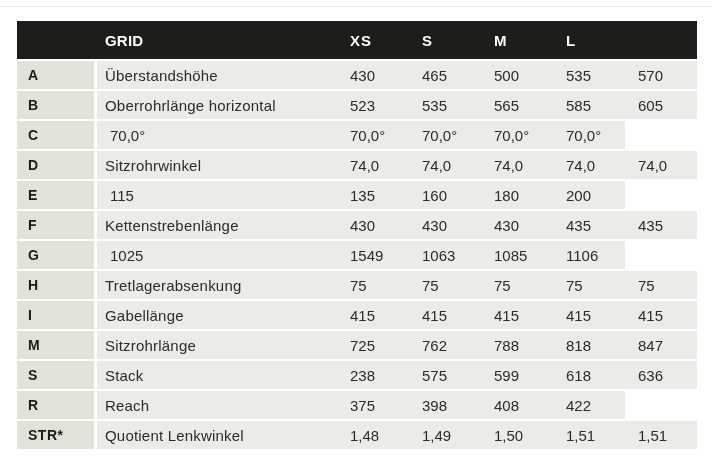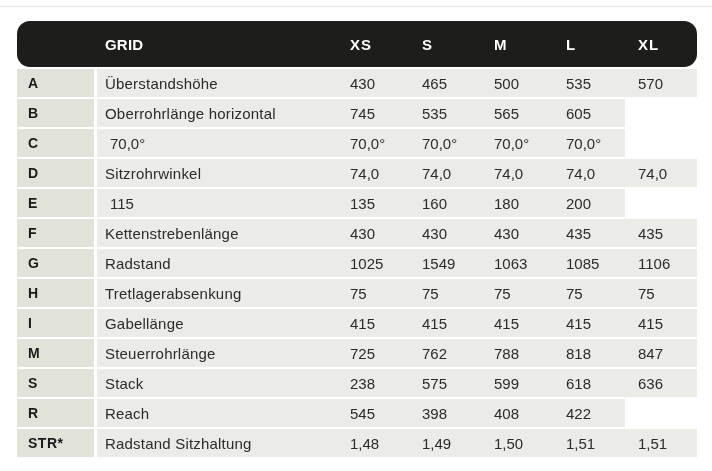--- a/index.html
+++ b/index.html
@@ -33,28 +33,27 @@
     display:grid;
     grid-template-columns:80px 240px repeat(5,72px);
   }
   .cell{
     display:flex;
     align-items:center;
     white-space:nowrap;
     overflow:hidden;
   }
   .header-row{
-    height:46px;
+    height:38px;
     background:var(--header-bg);
     color:var(--header-text);
     font-weight:700;
     font-size:15px;
     letter-spacing:1px;
     margin-bottom:2px;
-    border-radius:13px;
   }
   .body-row{
     height:28px;
     margin-bottom:2px;
     font-size:15px;
   }
   .body-row:last-child{margin-bottom:0;}
   .key-cell{
     padding-left:11px;
     font-weight:700;
@@ -79,38 +78,38 @@
 <div class="top-hairline"></div>
 
 <div class="geo-table">
   <div class="row header-row">
     <div class="cell key-cell"></div>
     <div class="cell label-cell">GRID</div>
     <div class="cell value-cell">XS</div>
     <div class="cell value-cell">S</div>
     <div class="cell value-cell">M</div>
     <div class="cell value-cell">L</div>
-    <div class="cell value-cell">XL</div>
   </div>
   <div id="table-body">
       <div class="row body-row">
         <div class="cell key-cell">A</div>
         <div class="cell label-cell">Überstandshöhe</div>
         <div class="cell value-cell">430</div>
         <div class="cell value-cell">465</div>
         <div class="cell value-cell">500</div>
         <div class="cell value-cell">535</div>
         <div class="cell value-cell">570</div>
       </div>
       <div class="row body-row">
         <div class="cell key-cell">B</div>
         <div class="cell label-cell">Oberrohrlänge horizontal</div>
-        <div class="cell value-cell">745</div>
+        <div class="cell value-cell">523</div>
         <div class="cell value-cell">535</div>
         <div class="cell value-cell">565</div>
+        <div class="cell value-cell">585</div>
         <div class="cell value-cell">605</div>
       </div>
       <div class="row body-row">
         <div class="cell key-cell">C</div>
         <div class="cell value-cell">70,0°</div>
         <div class="cell value-cell">70,0°</div>
         <div class="cell value-cell">70,0°</div>
         <div class="cell value-cell">70,0°</div>
         <div class="cell value-cell">70,0°</div>
       </div>
@@ -135,21 +134,20 @@
         <div class="cell key-cell">F</div>
         <div class="cell label-cell">Kettenstrebenlänge</div>
         <div class="cell value-cell">430</div>
         <div class="cell value-cell">430</div>
         <div class="cell value-cell">430</div>
         <div class="cell value-cell">435</div>
         <div class="cell value-cell">435</div>
       </div>
       <div class="row body-row">
         <div class="cell key-cell">G</div>
-        <div class="cell label-cell">Radstand</div>
         <div class="cell value-cell">1025</div>
         <div class="cell value-cell">1549</div>
         <div class="cell value-cell">1063</div>
         <div class="cell value-cell">1085</div>
         <div class="cell value-cell">1106</div>
       </div>
       <div class="row body-row">
         <div class="cell key-cell">H</div>
         <div class="cell label-cell">Tretlagerabsenkung</div>
         <div class="cell value-cell">75</div>
@@ -162,47 +160,47 @@
         <div class="cell key-cell">I</div>
         <div class="cell label-cell">Gabellänge</div>
         <div class="cell value-cell">415</div>
         <div class="cell value-cell">415</div>
         <div class="cell value-cell">415</div>
         <div class="cell value-cell">415</div>
         <div class="cell value-cell">415</div>
       </div>
       <div class="row body-row">
         <div class="cell key-cell">M</div>
-        <div class="cell label-cell">Steuerrohrlänge</div>
+        <div class="cell label-cell">Sitzrohrlänge</div>
         <div class="cell value-cell">725</div>
         <div class="cell value-cell">762</div>
         <div class="cell value-cell">788</div>
         <div class="cell value-cell">818</div>
         <div class="cell value-cell">847</div>
       </div>
       <div class="row body-row">
         <div class="cell key-cell">S</div>
         <div class="cell label-cell">Stack</div>
         <div class="cell value-cell">238</div>
         <div class="cell value-cell">575</div>
         <div class="cell value-cell">599</div>
         <div class="cell value-cell">618</div>
         <div class="cell value-cell">636</div>
       </div>
       <div class="row body-row">
         <div class="cell key-cell">R</div>
         <div class="cell label-cell">Reach</div>
-        <div class="cell value-cell">545</div>
+        <div class="cell value-cell">375</div>
         <div class="cell value-cell">398</div>
         <div class="cell value-cell">408</div>
         <div class="cell value-cell">422</div>
       </div>
       <div class="row body-row">
         <div class="cell key-cell">STR*</div>
-        <div class="cell label-cell">Radstand Sitzhaltung</div>
+        <div class="cell label-cell">Quotient Lenkwinkel</div>
         <div class="cell value-cell">1,48</div>
         <div class="cell value-cell">1,49</div>
         <div class="cell value-cell">1,50</div>
         <div class="cell value-cell">1,51</div>
         <div class="cell value-cell">1,51</div>
       </div>
     </div>
 </div>
 
 </body></html>

